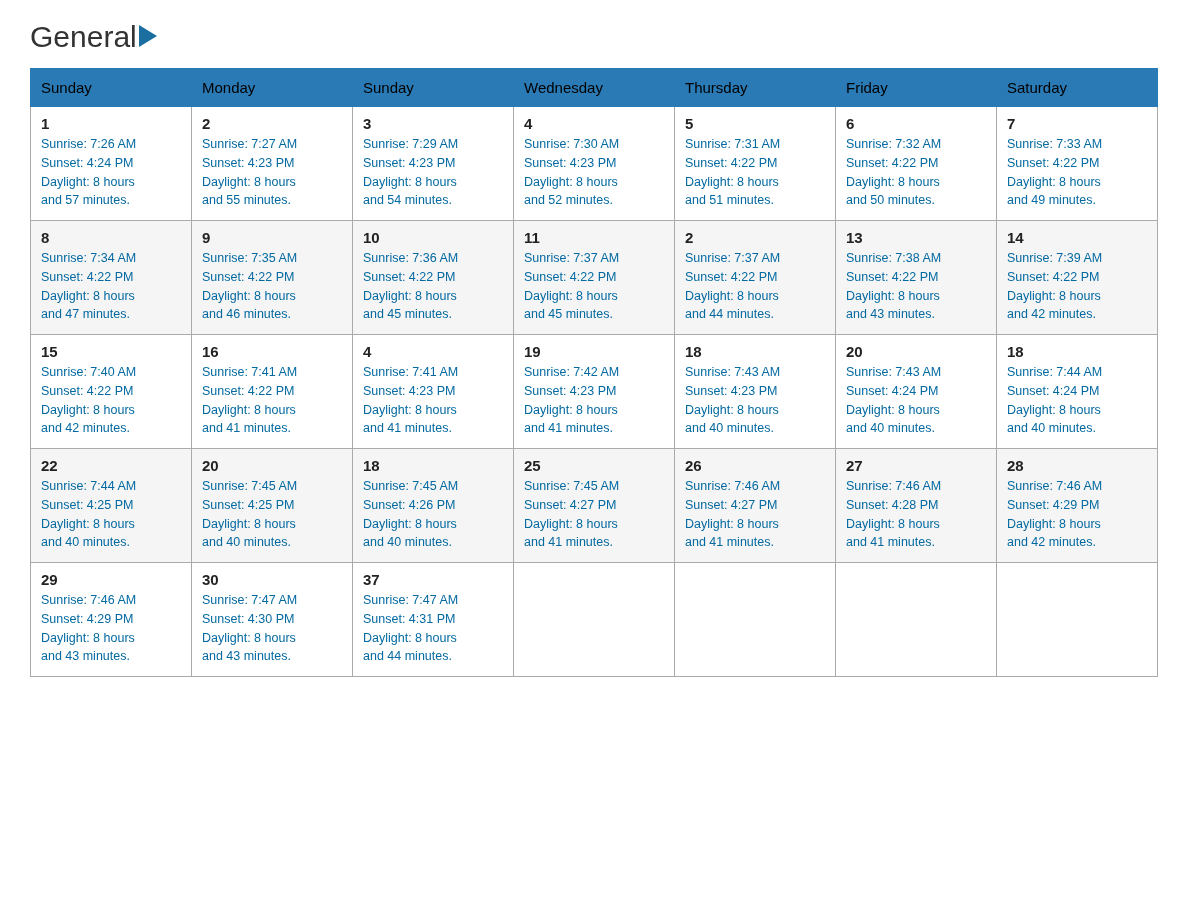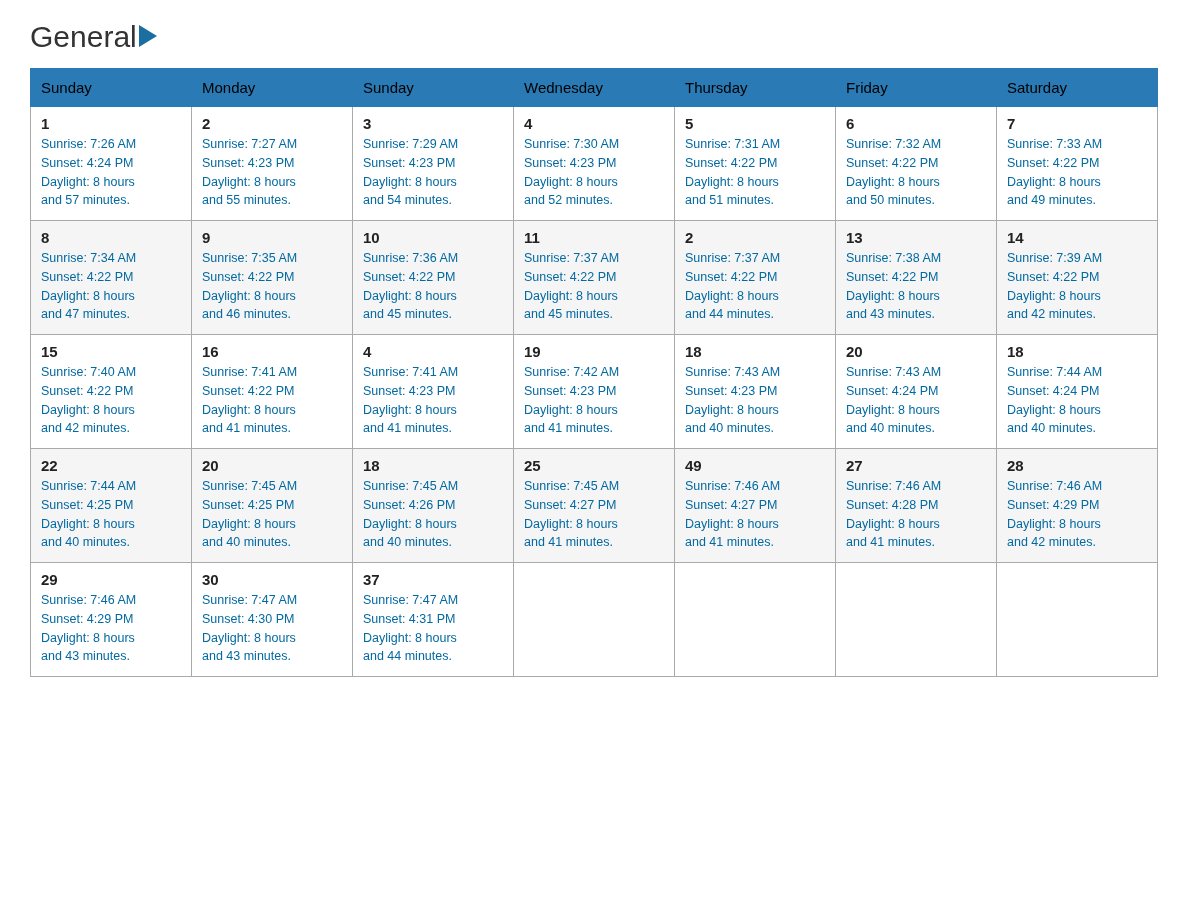--- a/index.html
+++ b/index.html
@@ -229,21 +229,21 @@
       </td>
         <td>
         <span class="day-number">18</span>
         <span class="day-info">Sunrise: 7:45 AM<br>Sunset: 4:26 PM<br>Daylight: 8 hours<br>and 40 minutes.</span>
       </td>
         <td>
         <span class="day-number">25</span>
         <span class="day-info">Sunrise: 7:45 AM<br>Sunset: 4:27 PM<br>Daylight: 8 hours<br>and 41 minutes.</span>
       </td>
         <td>
-        <span class="day-number">49</span>
+        <span class="day-number">26</span>
         <span class="day-info">Sunrise: 7:46 AM<br>Sunset: 4:27 PM<br>Daylight: 8 hours<br>and 41 minutes.</span>
       </td>
         <td>
         <span class="day-number">27</span>
         <span class="day-info">Sunrise: 7:46 AM<br>Sunset: 4:28 PM<br>Daylight: 8 hours<br>and 41 minutes.</span>
       </td>
         <td>
         <span class="day-number">28</span>
         <span class="day-info">Sunrise: 7:46 AM<br>Sunset: 4:29 PM<br>Daylight: 8 hours<br>and 42 minutes.</span>
       </td>

